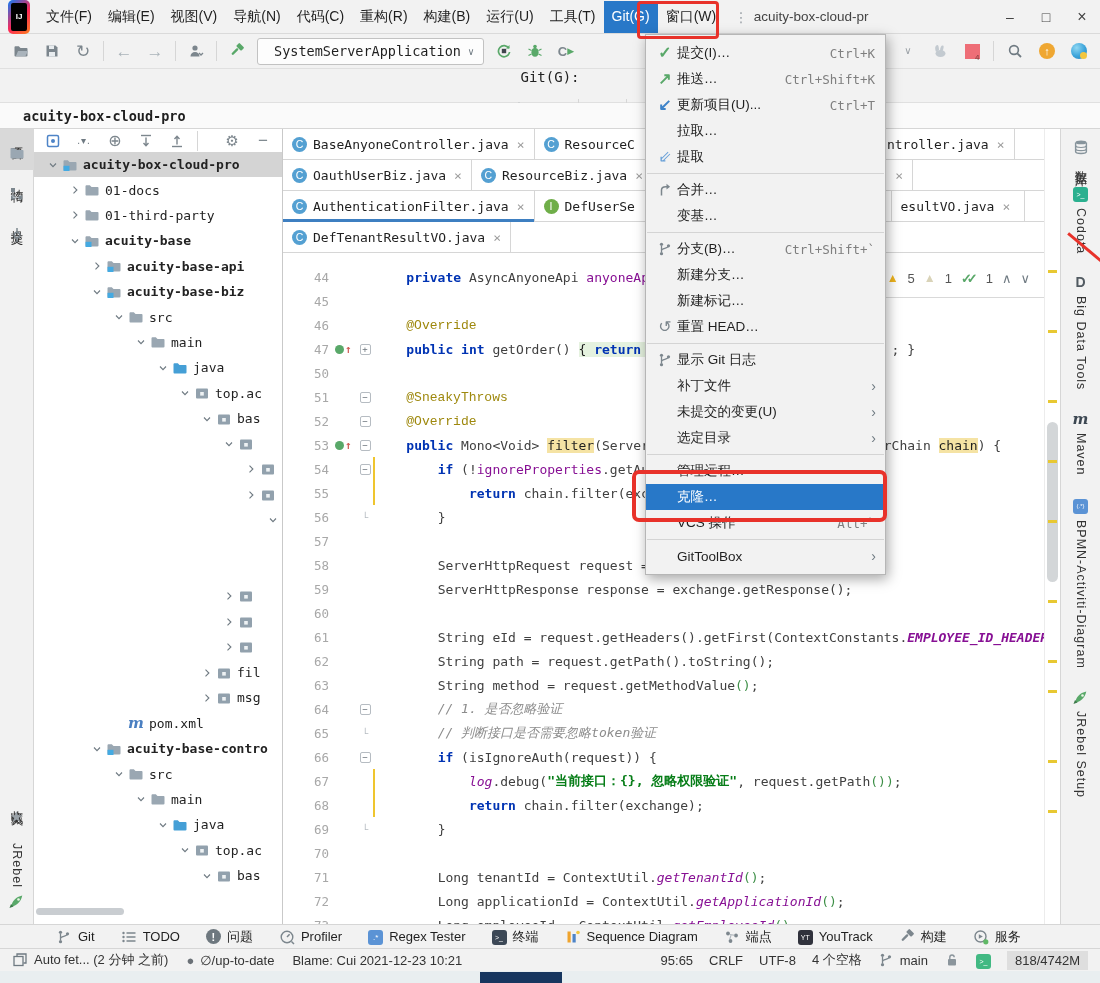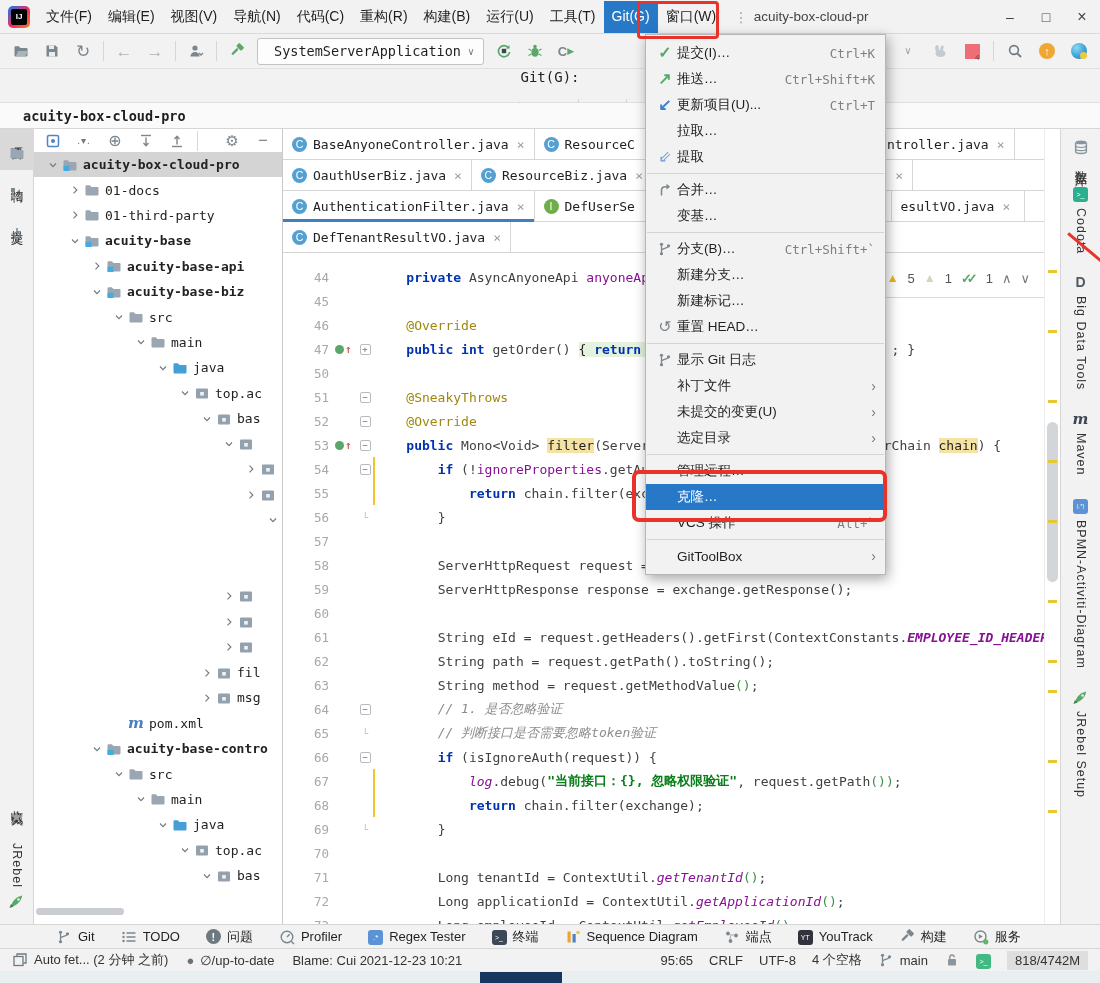--- a/index.html
+++ b/index.html
@@ -5,21 +5,21 @@
   html,body{margin:0;padding:0;background:#cfd4d8;}
   #app{position:relative;width:1100px;height:983px;background:#f2f2f2;overflow:hidden;
        font-family:"Liberation Sans",sans-serif;font-size:14px;color:#1f1f1f;outline:1px solid #9aa0a6;}
   .band{position:absolute;left:0;width:1100px;box-sizing:border-box;}
   .mono{font-family:"DejaVu Sans Mono",monospace;}
   .chip{width:15px;height:15px;border-radius:3px;color:#fff;display:inline-flex;align-items:center;justify-content:center;line-height:1;flex:none;}
   .cicon{width:15px;height:15px;border-radius:50%;color:#fff;font-size:10.5px;display:inline-flex;align-items:center;justify-content:center;font-family:"Liberation Sans",sans-serif;flex:none;}
   svg{display:block;}
   
   #titlebar{top:0;height:34px;display:flex;align-items:center;padding-left:8px;border-bottom:1px solid #dadada;background:#f2f2f2;z-index:5;}
-  .logo{width:22px;height:22px;border-radius:5px;background:linear-gradient(135deg,#087cfa,#fe2857 55%,#fc801d);margin-right:8px;position:relative;flex:none;}
+  .logo{width:22px;height:34px;border-radius:5px;background:linear-gradient(135deg,#087cfa,#fe2857 55%,#fc801d);margin-right:8px;position:relative;flex:none;}
   .logo i{position:absolute;inset:3px;background:#000;border-radius:2px;color:#fff;font-style:normal;font-size:8px;font-weight:bold;display:flex;align-items:center;justify-content:center;}
   .menu-item{padding:7px 8px;white-space:nowrap;}
   .menu-item.active{background:#2878c8;color:#fff;}
   #wintitle{margin-left:10px;color:#444;font-size:13.5px;display:flex;align-items:center;gap:6px;white-space:nowrap;overflow:hidden;}
   #winctrls{margin-left:auto;display:flex;}
   .wbtn{width:36px;height:33px;display:flex;align-items:center;justify-content:center;color:#444;font-size:14px;}
   
   #toolbar{top:34px;height:35px;display:flex;align-items:center;gap:9px;padding:0 10px;border-bottom:1px solid #e0e0e0;}
   .tbtn{display:inline-flex;align-items:center;justify-content:center;min-width:22px;height:24px;}
   .vsep{width:1px;height:20px;background:#d6d6d6;flex:none;}
@@ -55,21 +55,21 @@
   .tab .close{color:#9b9b9b;font-size:13px;margin-left:2px;}
   .tab .fill{flex:1;}
   #codearea{position:absolute;left:0;top:124px;width:761px;height:671px;padding-top:12px;box-sizing:border-box;}
   .cl{height:24px;display:flex;align-items:center;white-space:pre;font-family:"DejaVu Sans Mono",monospace;font-size:13px;}
   .ln{width:46px;text-align:right;color:#a8a8a8;padding-right:6px;flex:none;font-size:12.5px;}
   .gico{width:22px;flex:none;display:flex;align-items:center;justify-content:flex-start;gap:1px;}
   .gfold{width:16px;flex:none;display:flex;align-items:center;justify-content:center;color:#9aa0a6;font-size:9px;}
   .fbox{width:9px;height:9px;border:1px solid #b6bcc2;border-radius:2px;display:flex;align-items:center;justify-content:center;background:#fff;color:#6d757c;font-size:9px;line-height:1;}
   .codewrap{border-left:2px solid transparent;height:24px;display:flex;align-items:center;}
   .cl.vcs .codewrap{border-left-color:#efc52e;}
-  .k{color:#0033b3;font-weight:bold;}.p{color:#404040;}.a{color:#9e880d;}
+  .k{color:#0033b3;font-weight:bold;}.p{color:#404040;}.a{color:#9e880d;font-family:Liberation Mono, monospace;}
   .s{color:#067d17;font-weight:bold;}.c{color:#8c8c8c;font-style:italic;}
   .f{color:#871094;}.fi{color:#871094;font-style:italic;}.sf{color:#871094;font-style:italic;font-weight:bold;}
   .g{color:#3d8f47;}.hl{background:#f5e3a4;}.fold{background:#e5f2df;}
   .ovrc{width:9px;height:9px;border-radius:50%;background:#59a869;display:inline-block;}
   .ovra{color:#cf5b56;font-size:11px;font-weight:bold;line-height:1;}
   #inspect{position:absolute;top:130px;right:0;height:38px;background:#fff;border:1px solid #d9d9d9;border-top:none;border-right:none;display:flex;align-items:center;gap:9px;padding:0 14px;font-size:13px;color:#555;}
   .tri{font-size:12px;line-height:1;}
   
   #scrollstripe{position:absolute;left:1044px;top:129px;width:16px;height:795px;background:#fff;border-left:1px solid #ececec;box-sizing:border-box;}
   .smark{position:absolute;left:3px;width:9px;height:3px;background:#e8c832;}

